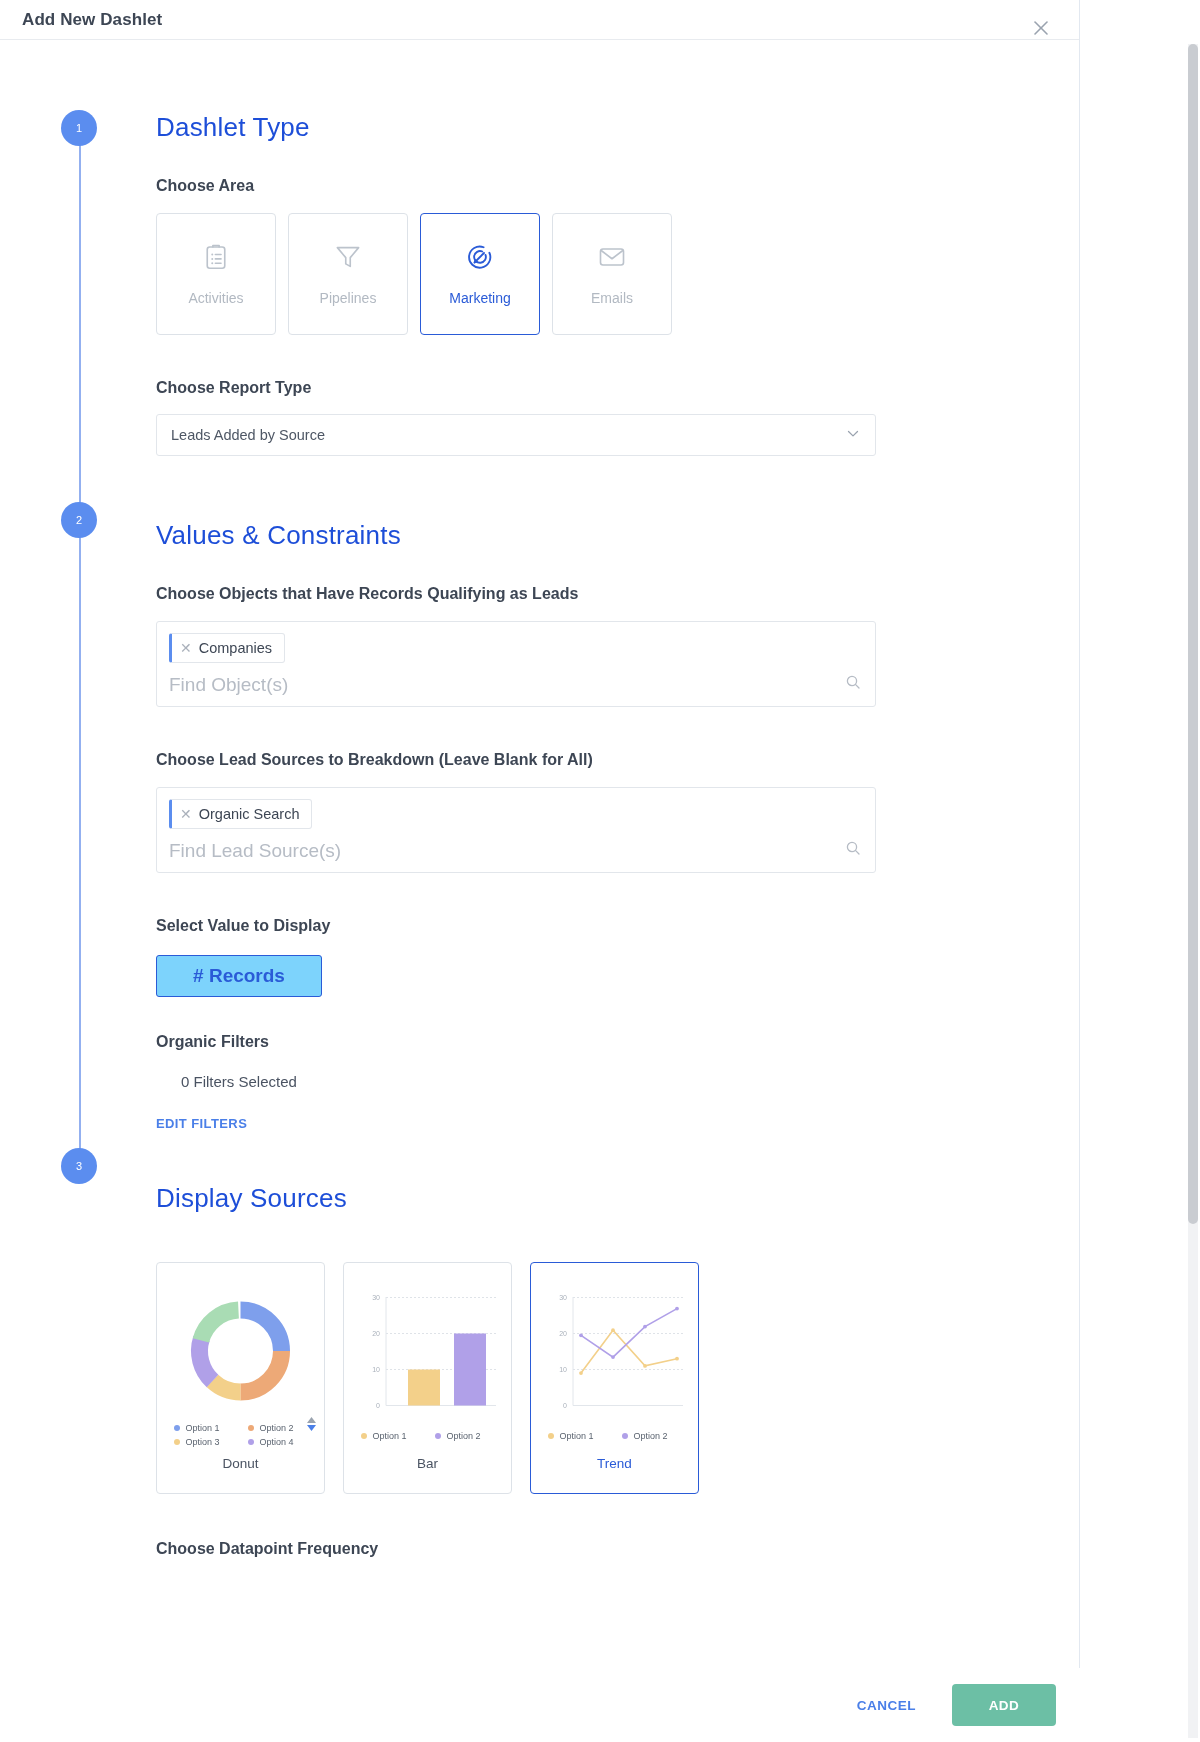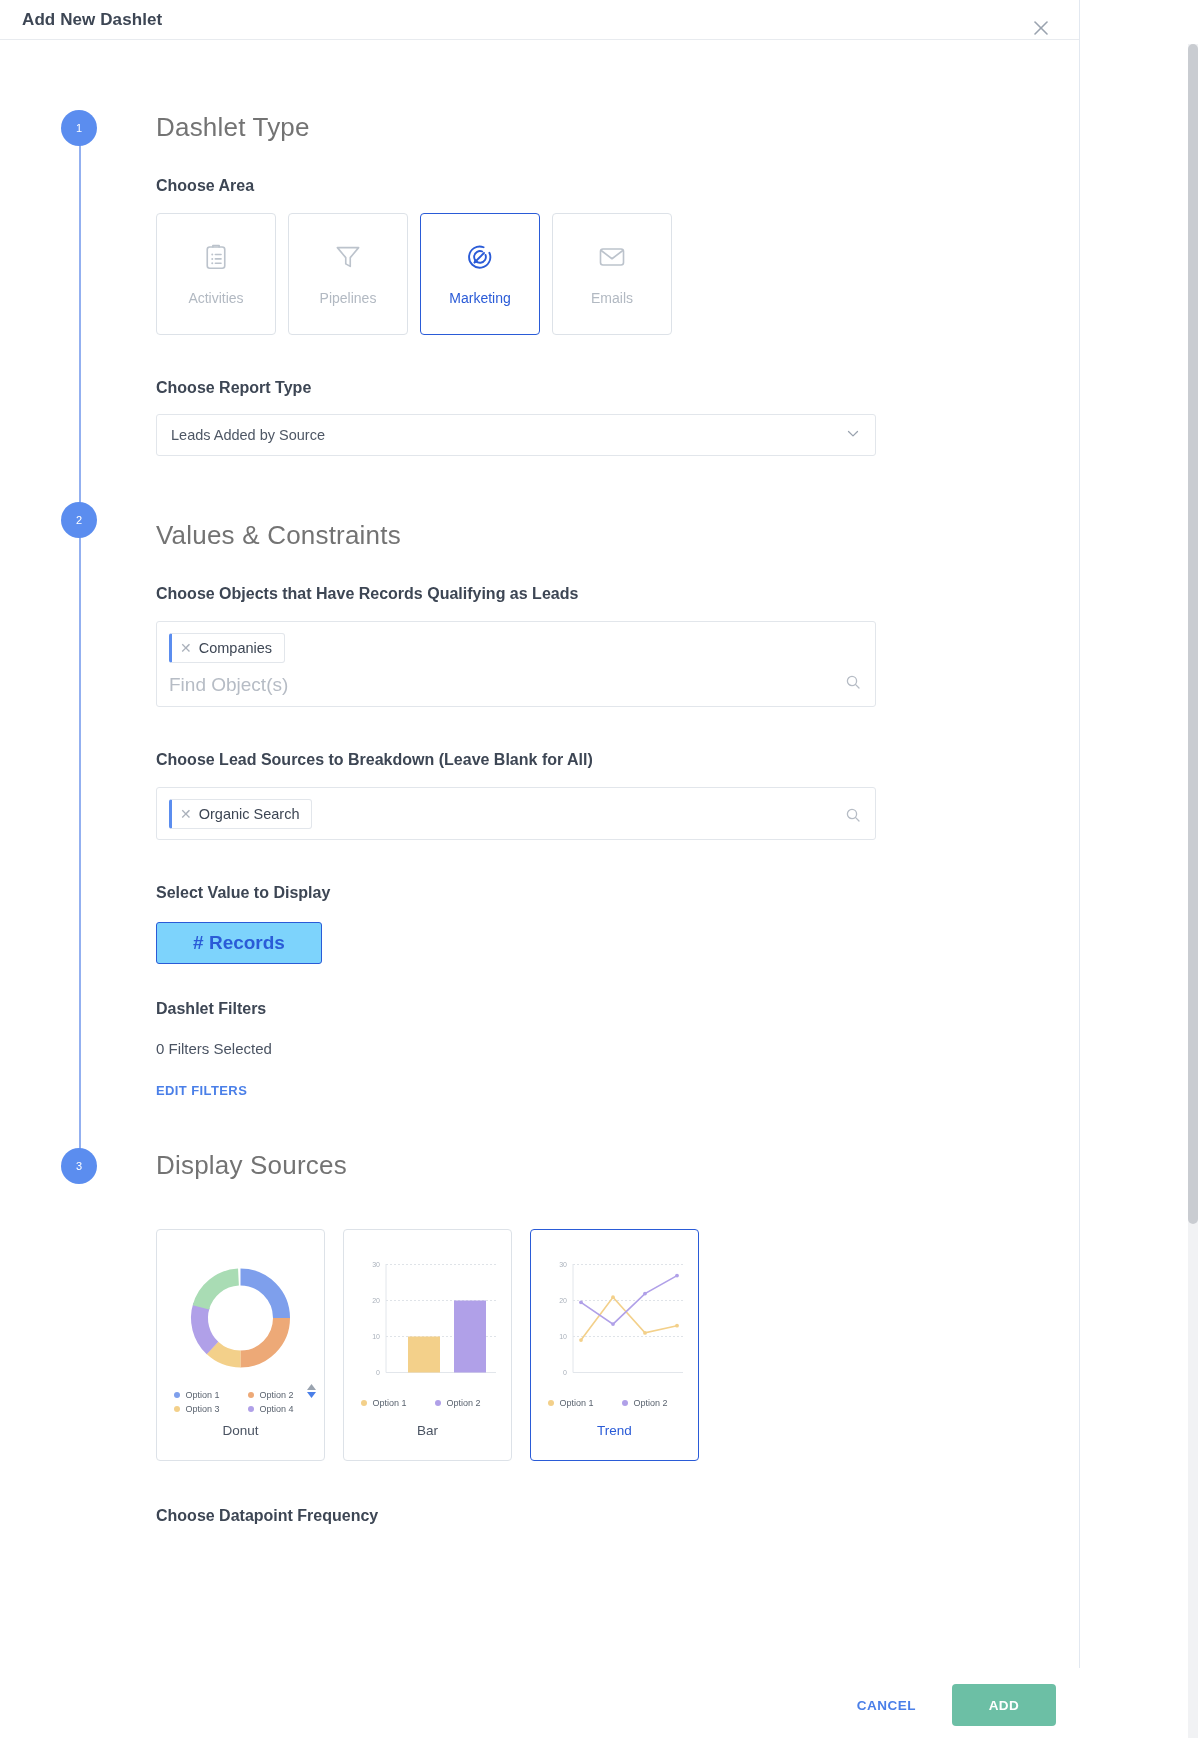--- a/index.html
+++ b/index.html
@@ -58,21 +58,21 @@
     font-size: 11px;
     display: flex; align-items: center; justify-content: center;
   }
   .step-dot.s1 { top: 70px; }
   .step-dot.s2 { top: 462px; }
   .step-dot.s3 { top: 1108px; }
 
   .section { margin-left: 156px; }
   .section-title {
     font-size: 26px; font-weight: 300;
-    color: #737373;
+    color: #1d4ed8;
     letter-spacing: .2px;
   }
   .field-label {
     font-size: 16px; font-weight: bold;
     color: #3d4654;
   }
 
   
   .area-row { display: flex; gap: 12px; }
   .area-card {
@@ -350,35 +350,36 @@
         </span>
       </div>
 
       <div class="field-label" style="margin-top:44px;">Choose Lead Sources to Breakdown (Leave Blank for All)</div>
 
       <div class="tag-field" style="margin-top:18px;">
         <span class="chip">
           <span class="x">✕</span>
           <span>Organic Search</span>
         </span>
+        <div class="tag-placeholder">Find Lead Source(s)</div>
         <span class="tag-search-ico">
           <svg width="16" height="16" viewBox="0 0 16 16" fill="none" stroke="currentColor" stroke-width="1.3" stroke-linecap="round">
             <circle cx="7" cy="7" r="4.6"></circle>
               <line x1="10.4" y1="10.4" x2="14" y2="14"></line>
           </svg>
         </span>
       </div>
 
       <div class="field-label" style="margin-top:44px;">Select Value to Display</div>
 
       <div class="records-btn" style="margin-top:20px;"># Records</div>
 
-      <div class="field-label" style="margin-top:36px;">Dashlet Filters</div>
-
-      <div class="filters-count" style="margin-top:22px;">0 Filters Selected</div>
+      <div class="field-label" style="margin-top:36px;">Organic Filters</div>
+
+      <div class="filters-count" style="margin-top:22px;margin-left:25px;">0 Filters Selected</div>
 
       <div class="edit-filters" style="margin-top:26px;">EDIT FILTERS</div>
     </div>
 
     <div class="section" style="margin-top:52px;">
       <div class="section-title">Display Sources</div>
 
       <div class="chart-row" style="margin-top:48px;">
 
         <div class="chart-card">

